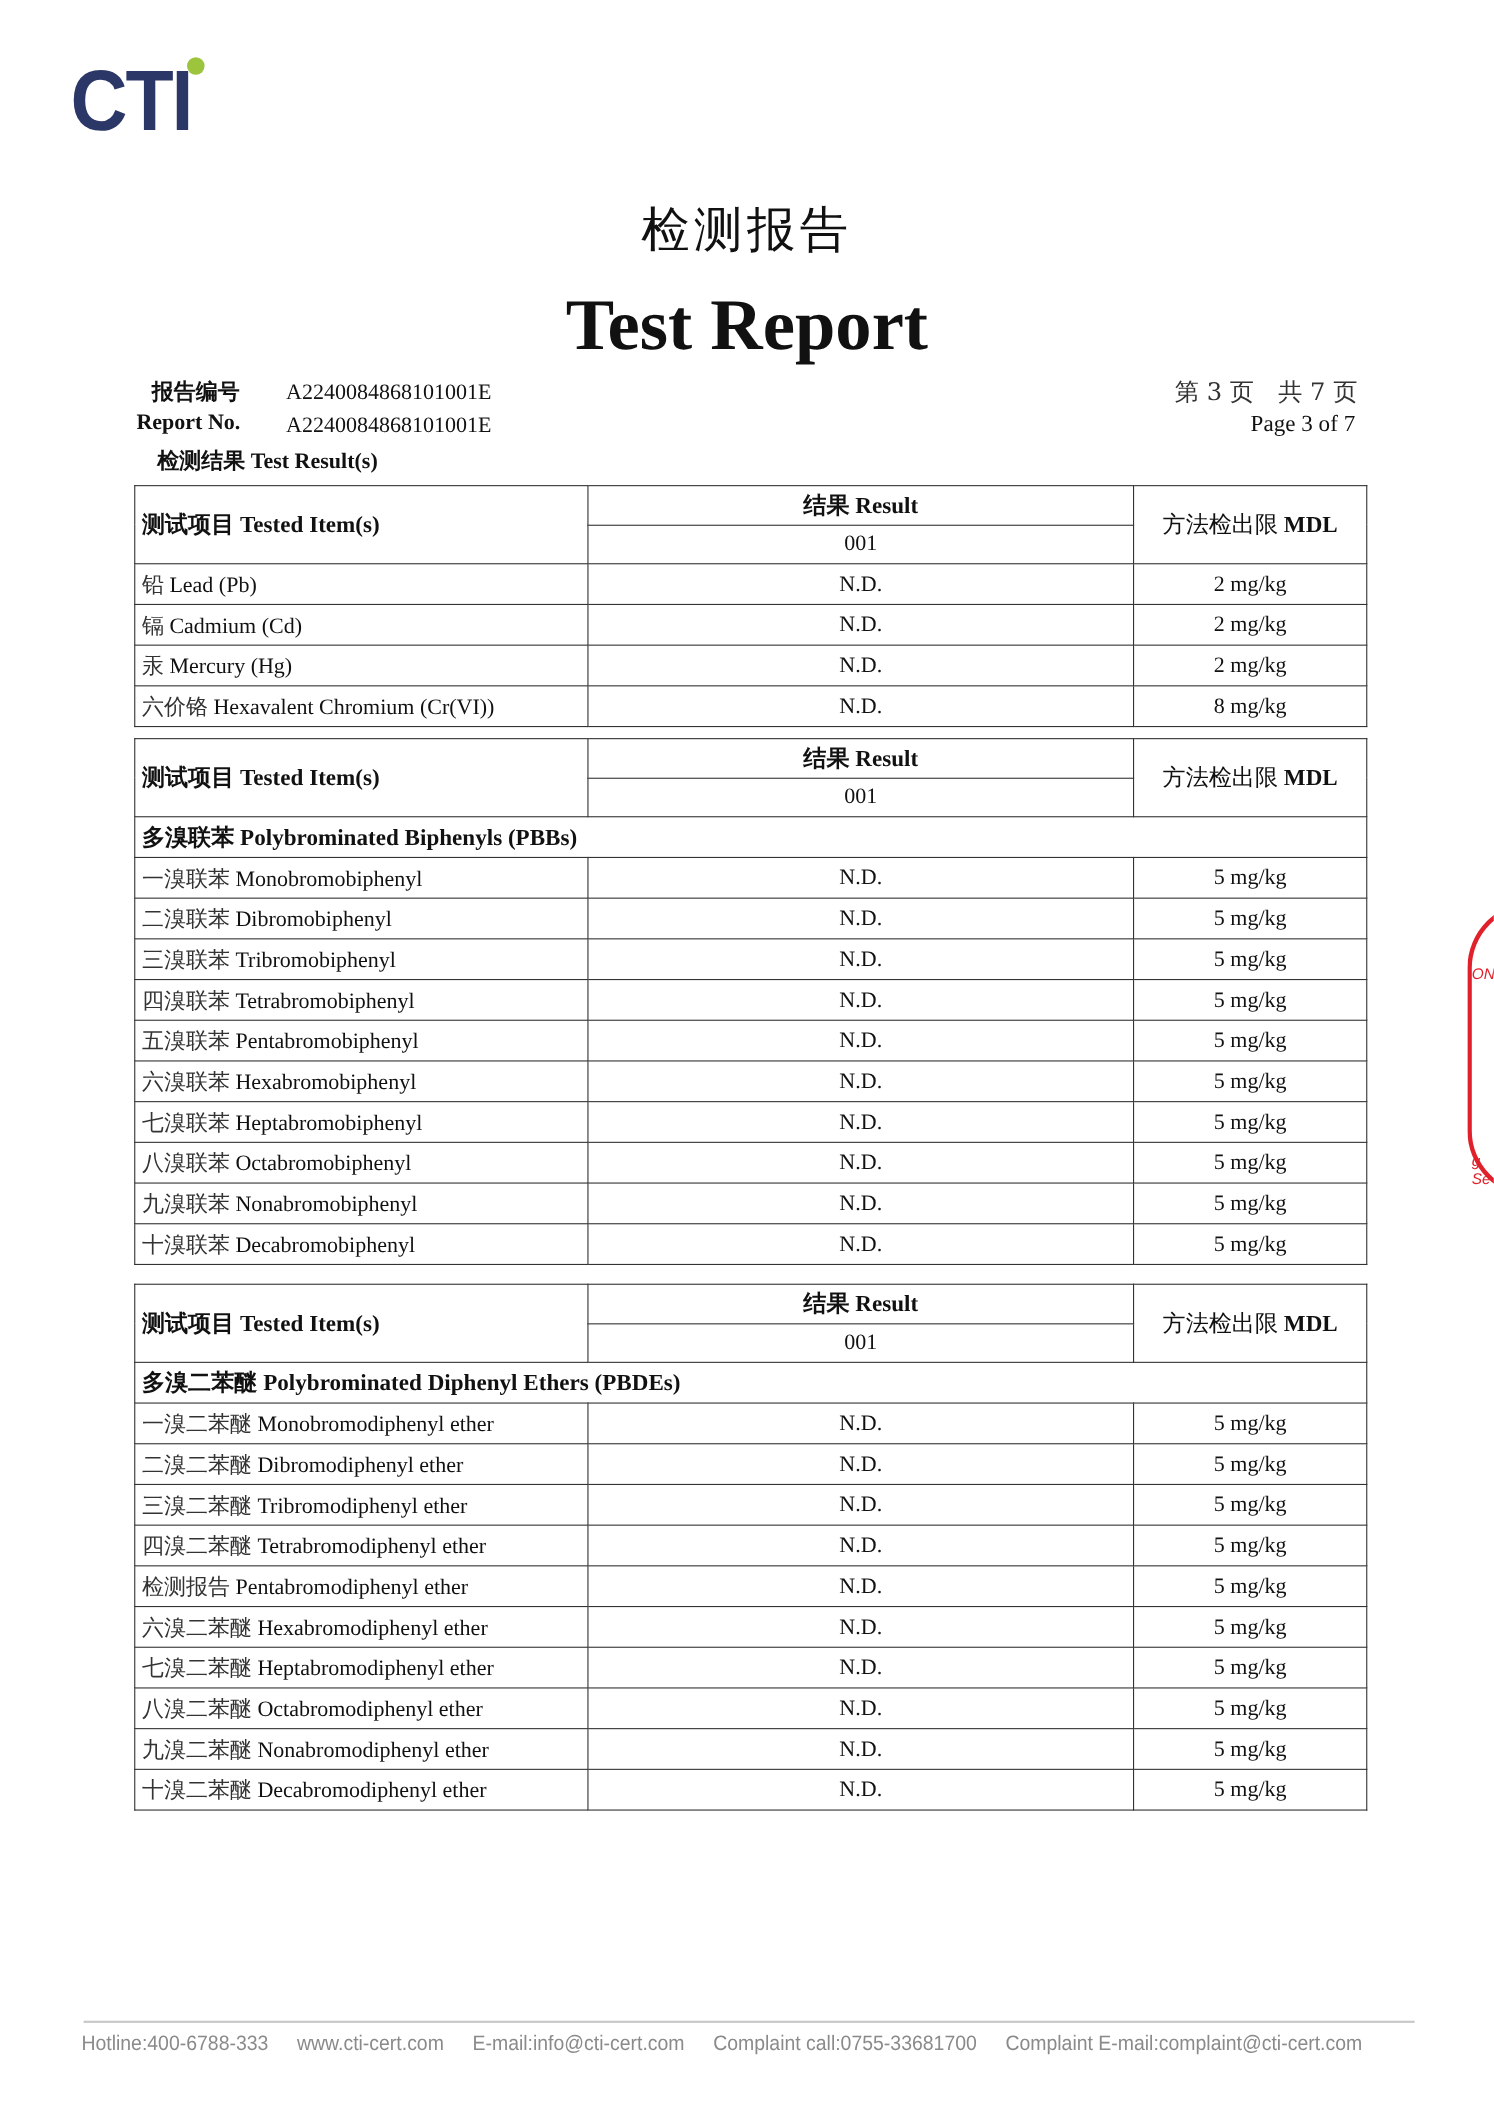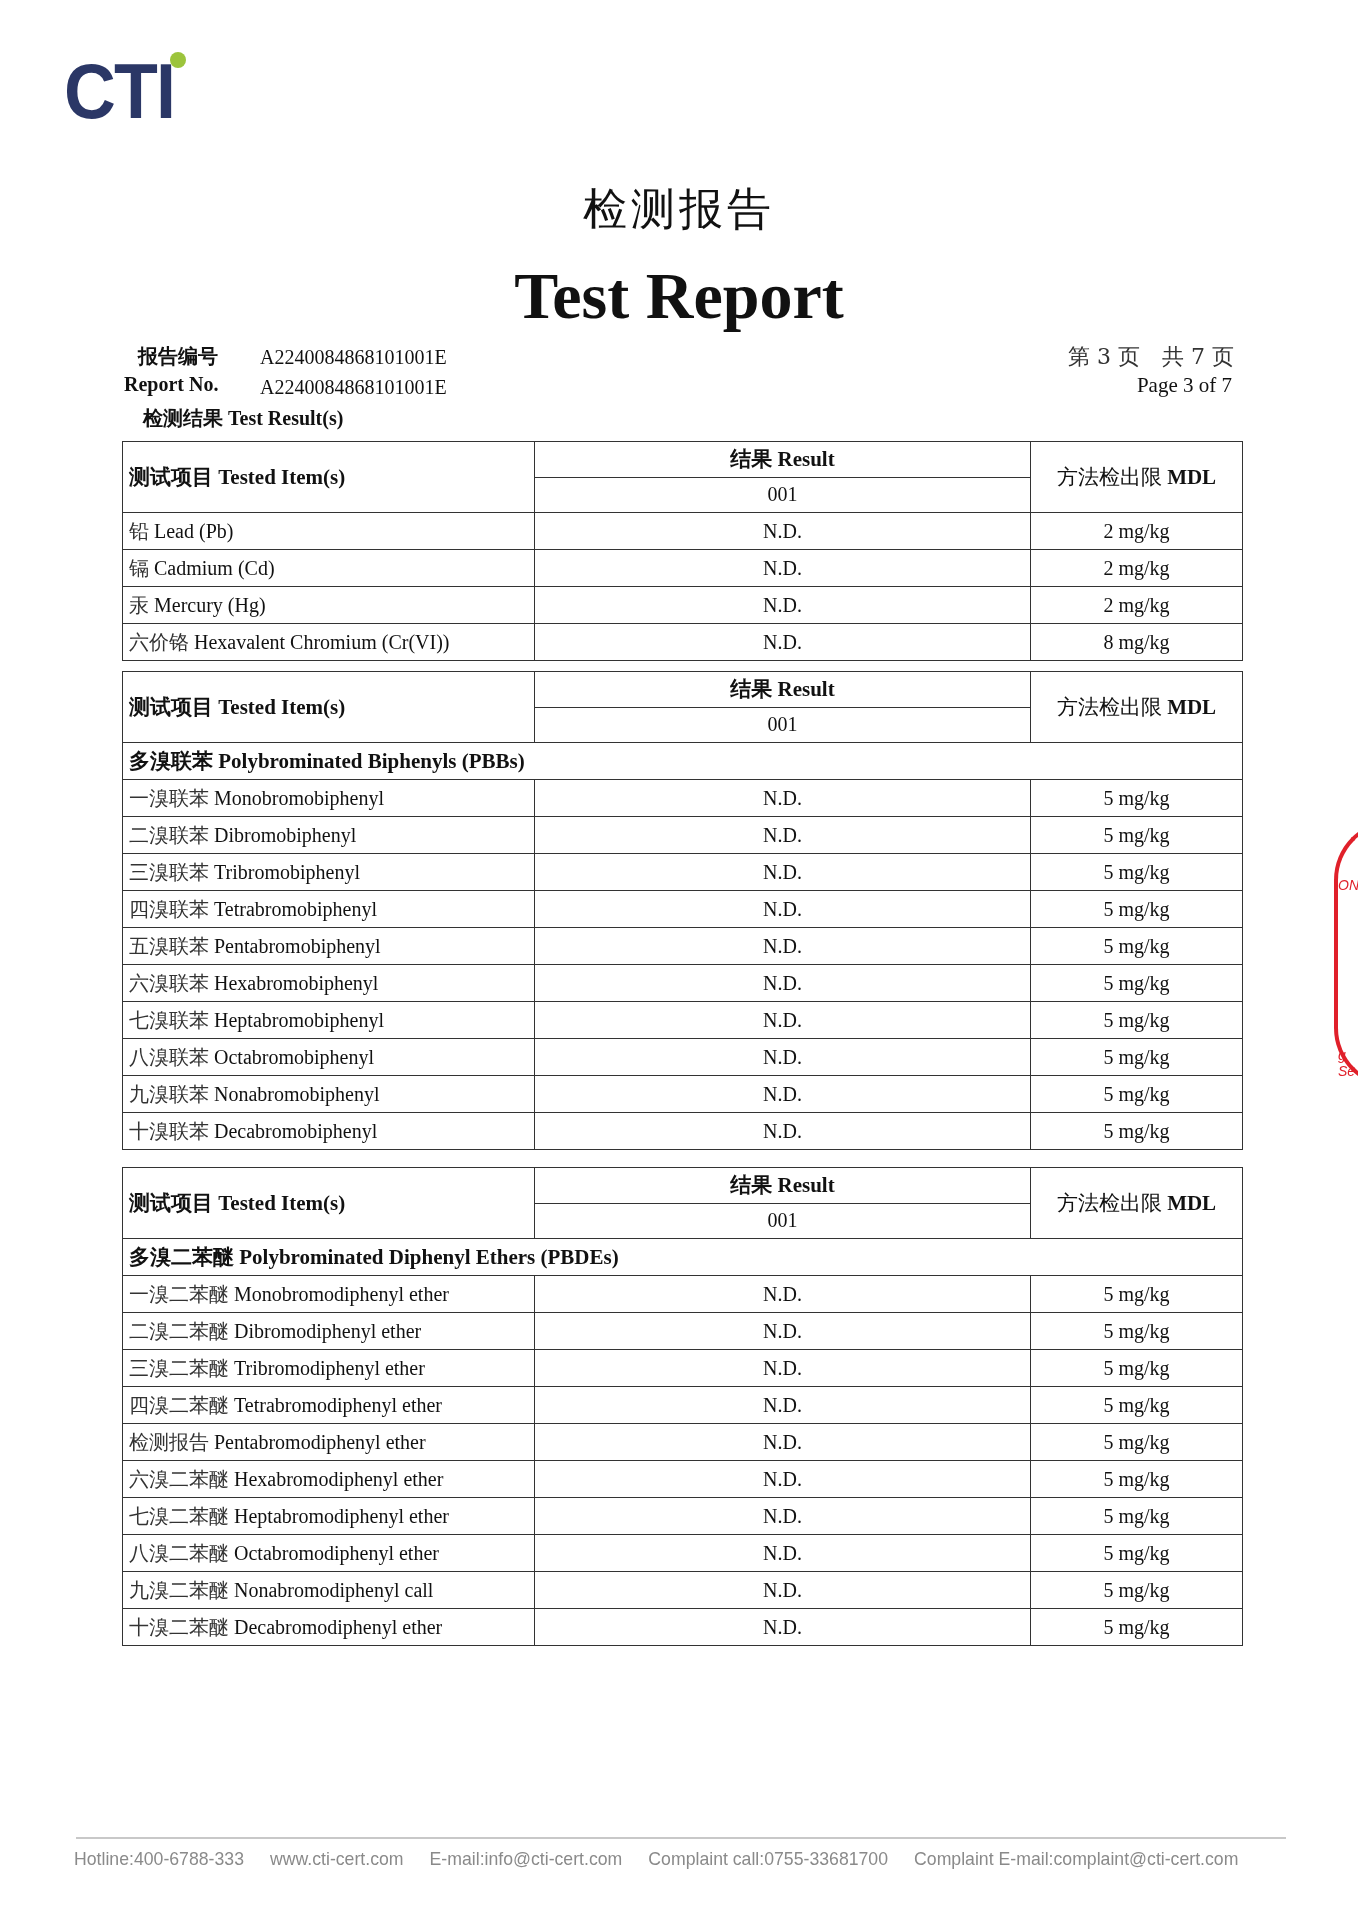--- a/index.html
+++ b/index.html
@@ -210,21 +210,21 @@
           <td><span class="cn-item">七溴二苯醚</span> <span>Heptabromodiphenyl ether</span></td>
           <td class="c">N.D.</td>
           <td class="c">5 mg/kg</td>
         </tr>
         <tr>
           <td><span class="cn-item">八溴二苯醚</span> <span>Octabromodiphenyl ether</span></td>
           <td class="c">N.D.</td>
           <td class="c">5 mg/kg</td>
         </tr>
         <tr>
-          <td><span class="cn-item">九溴二苯醚</span> <span>Nonabromodiphenyl call</span></td>
+          <td><span class="cn-item">九溴二苯醚</span> <span>Nonabromodiphenyl ether</span></td>
           <td class="c">N.D.</td>
           <td class="c">5 mg/kg</td>
         </tr>
         <tr>
           <td><span class="cn-item">十溴二苯醚</span> <span>Decabromodiphenyl ether</span></td>
           <td class="c">N.D.</td>
           <td class="c">5 mg/kg</td>
         </tr>
       </tbody>
     </table>

